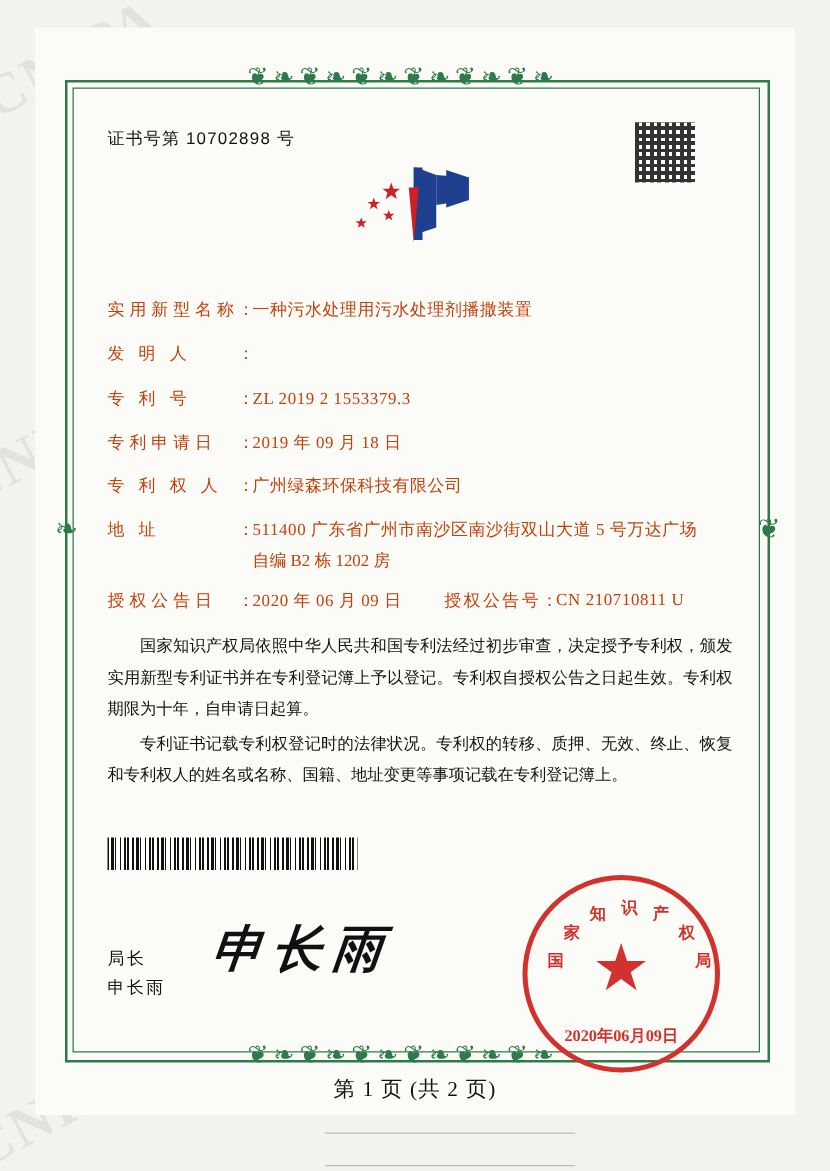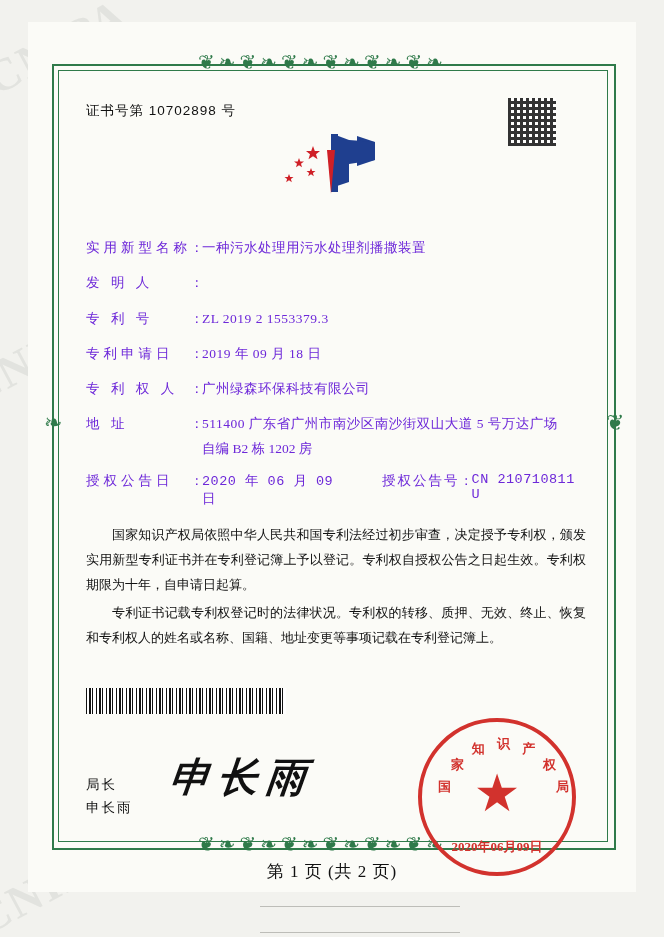--- a/index.html
+++ b/index.html
@@ -75,32 +75,32 @@
   .doc-title{
     text-align:center;
     font-size:30px;
     font-weight:bold;
     letter-spacing:3px;
     color:#111;
     margin-top:6px;
     font-family:"Liberation Serif", serif;
   }
 
-  .fields{margin-top:34px;font-size:13.5px;color:#6d28d9;}
+  .fields{margin-top:34px;font-size:13.5px;color:#c2410c;}
   .field-row{display:flex;align-items:flex-start;margin-bottom:15px;line-height:1.5;}
   .f-label{
     width:104px;flex:0 0 104px;
     letter-spacing:4px;
     white-space:nowrap;
   }
   .f-colon{width:12px;flex:0 0 12px;}
   .f-value{flex:1 1 auto;letter-spacing:.5px;}
   .f-value-2{margin-left:116px;margin-top:-10px;margin-bottom:14px;font-size:13.5px;}
 
-  .pub-row{display:flex;align-items:flex-start;margin-bottom:14px;font-size:13.5px;font-family:Liberation Mono, monospace;}
+  .pub-row{display:flex;align-items:flex-start;margin-bottom:14px;font-size:13.5px;}
   .pub-left{display:flex;}
   .pub-right{margin-left:34px;display:flex;}
   .pub-right .f-label{width:auto;flex:0 0 auto;letter-spacing:2px;}
 
   .para{
     font-size:13px;line-height:1.95;color:#111;text-align:justify;
     margin-top:6px;
   }
   .para p{margin:0 0 2px 0;text-indent:2em;}
 

